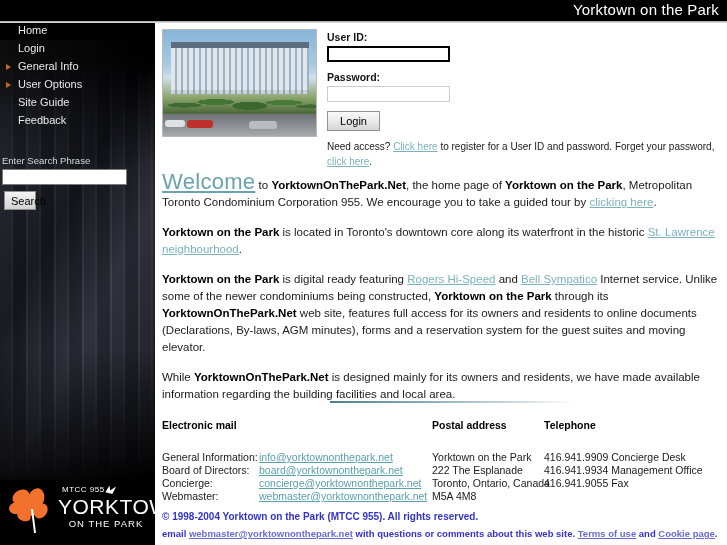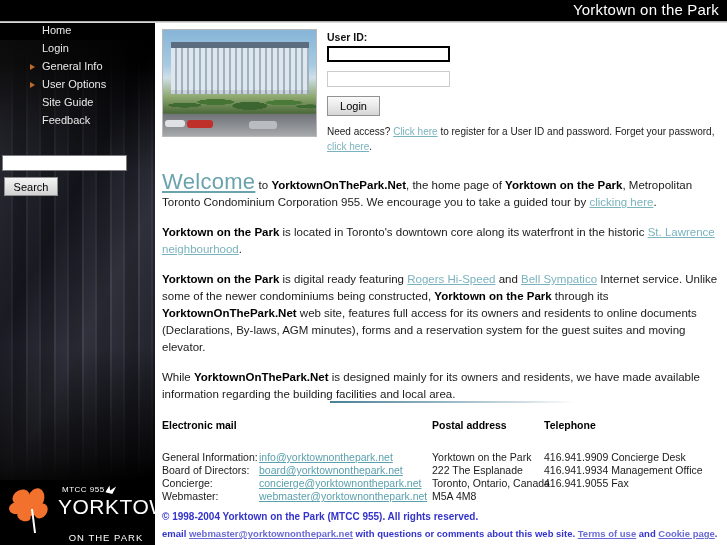--- a/index.html
+++ b/index.html
@@ -70,21 +70,20 @@
     position: absolute;
     left: 0; top: 0; right: 0; bottom: 0;
     background:
       linear-gradient(118deg, rgba(255,255,255,0.05) 0%, rgba(0,0,0,0.35) 40%, rgba(255,255,255,0.04) 62%, rgba(0,0,0,0.4) 100%);
   }
 
   .nav {
     position: absolute;
     left: 0; top: 22px;
     width: 181px;
-    margin-left: 24px;
   }
   .nav-item {
     position: relative;
     display: block;
     height: 17px;
     line-height: 17px;
     padding-left: 18px;
     margin-bottom: 1px;
     color: #e9e9e9;
     font-size: 11px;
@@ -120,21 +119,21 @@
     margin: 0 0 6px 2px;
     border: 1px solid #7a7a7a;
     background: #ffffff;
     font-family: "Liberation Sans", sans-serif;
     font-size: 11px;
     padding: 0 2px;
   }
   .search-button {
     display: block;
     margin-left: 4px;
-    width: 54px; height: 19px;
+    width: 32px; height: 19px;
     background: linear-gradient(to bottom, #f4f4f4 0%, #e3e3e3 50%, #d2d2d2 100%);
     border: 1px solid #8d8d8d;
     color: #000000;
     font-family: "Liberation Sans", sans-serif;
     font-size: 11px;
     cursor: pointer;
   }
 
   
   .logo {
@@ -169,21 +168,20 @@
     letter-spacing: 0.5px;
     line-height: 23px;
     white-space: nowrap;
   }
   .logo-sub {
     display: block;
     color: #ffffff;
     font-size: 9.5px;
     letter-spacing: 1px;
     line-height: 12px;
-    margin-top: 14px;
   }
   .logo-bird {
     position: absolute;
     left: 103px; top: 8px;
     color: #ffffff;
     font-size: 10px;
     transform: rotate(-18deg);
   }
 
   
@@ -398,20 +396,21 @@
       </a>
       <a class="nav-item" href="#">
         <span class="nav-label">Site Guide</span>
       </a>
       <a class="nav-item" href="#">
         <span class="nav-label">Feedback</span>
       </a>
     </div>
 
     <div class="search-block">
+      <span class="search-label">Enter Search Phrase</span>
       <input class="search-input" type="text" value="" style="">
       <button class="search-button">Search</button>
     </div>
 
     <div class="logo">
       <svg class="logo-leaf" viewBox="0 0 52 52">
         <g fill="#f2712c">
           <ellipse cx="13" cy="14" rx="9" ry="7" transform="rotate(-30 13 14)"></ellipse>
           <ellipse cx="9" cy="25" rx="8" ry="6" transform="rotate(-10 9 25)"></ellipse>
           <ellipse cx="16" cy="33" rx="7" ry="5" transform="rotate(20 16 33)"></ellipse>
@@ -445,20 +444,21 @@
         <div class="trees"></div>
         <div class="road"></div>
         <div class="car1"></div>
         <div class="car2"></div>
         <div class="car3"></div>
       </div>
 
       <div class="login-form">
         <label class="field-label">User ID:</label>
         <input class="text-input focused" type="text" value="" style="">
+        <label class="field-label">Password:</label>
         <input class="text-input" type="password" value="" style="">
         <button class="login-button">Login</button>
         <div class="need-access">
           <span>Need access? </span><a class="lnk" href="#">Click here</a><span> to register for a User ID and password. Forget your password, </span><a class="lnk" href="#">click here</a><span>.</span>
         </div>
       </div>
     </div>
 
     <div class="body-text">
       <div class="welcome-line">

